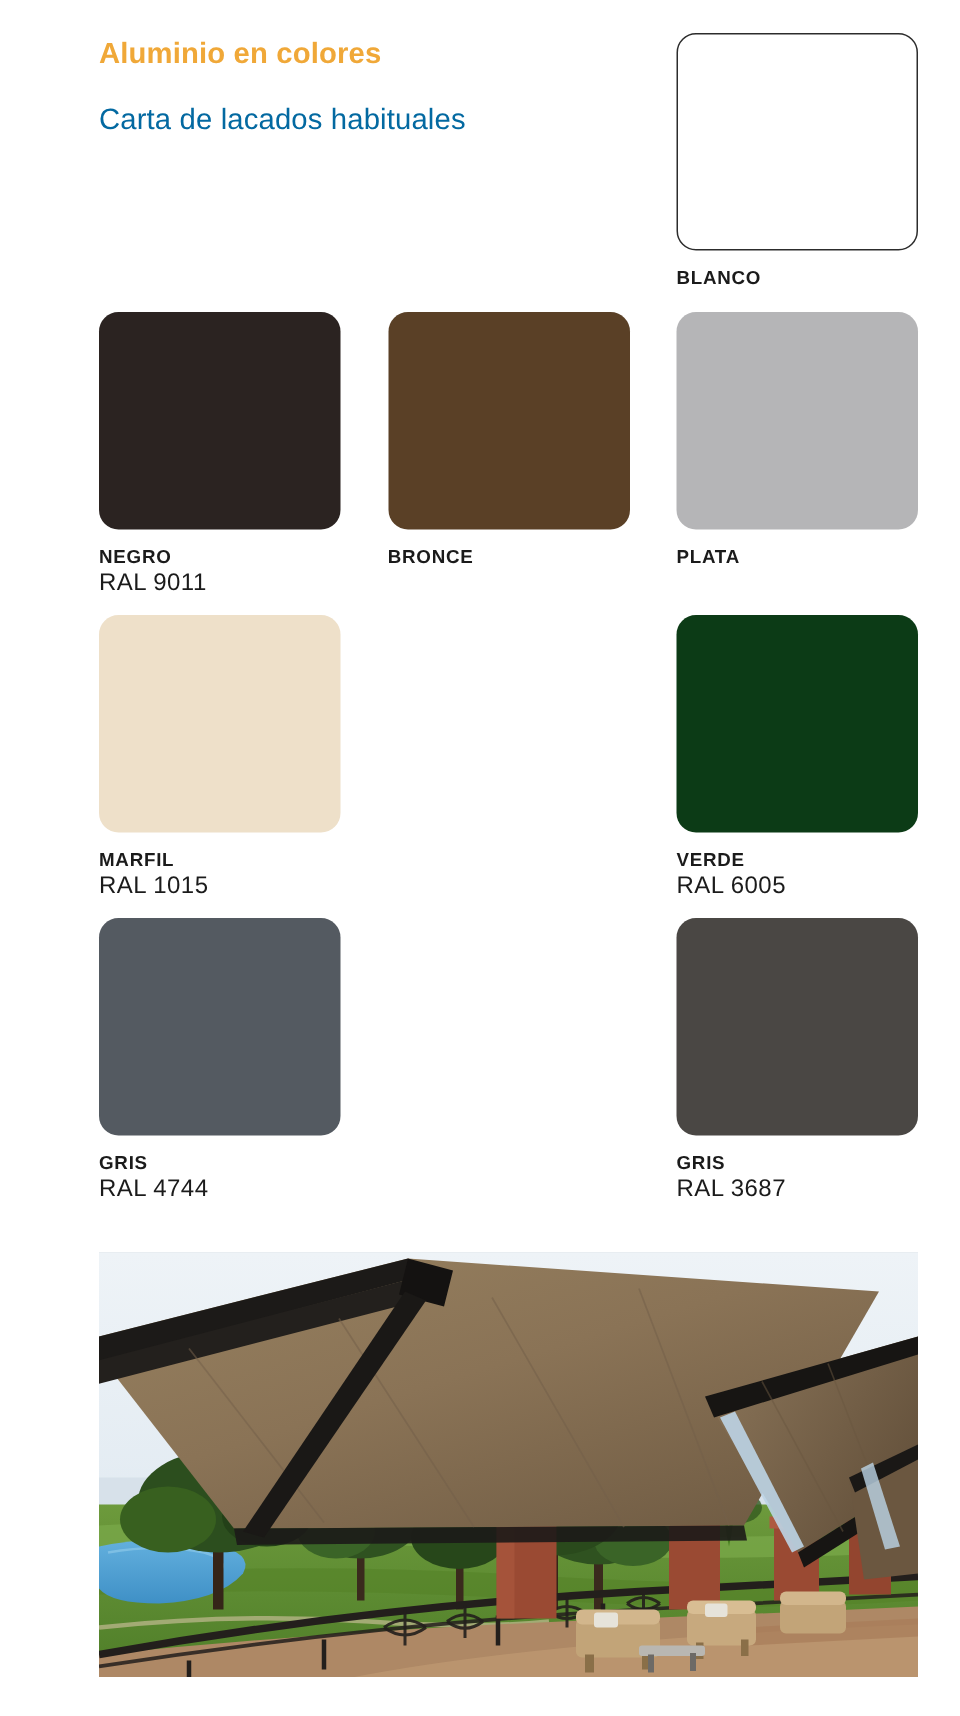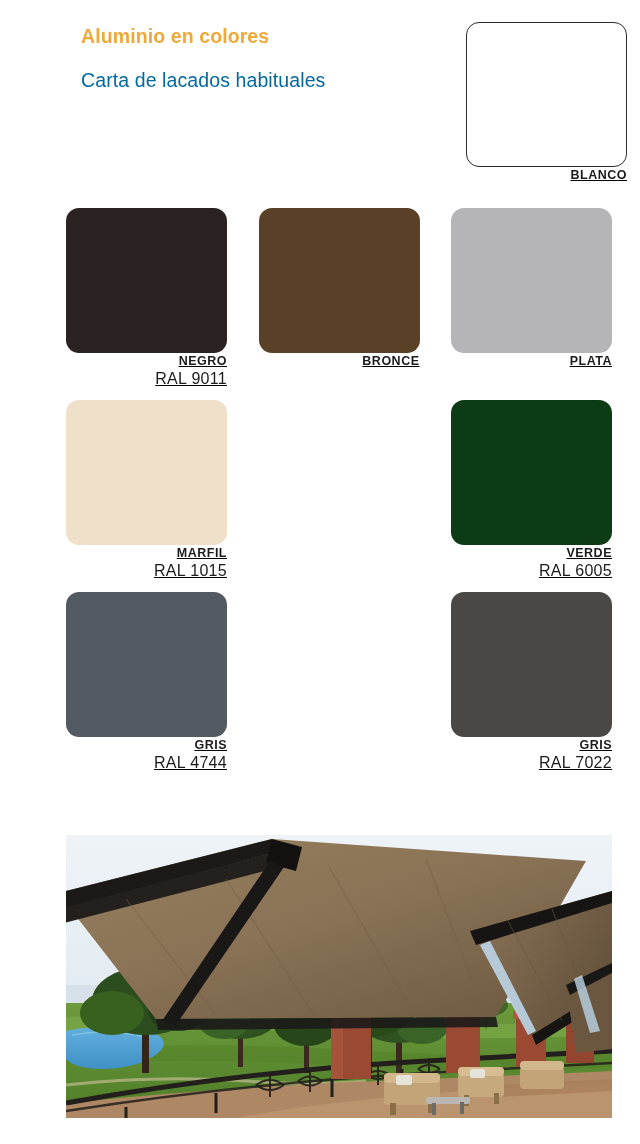--- a/index.html
+++ b/index.html
@@ -11,21 +11,21 @@
     width: 640px;
     height: 1144px;
     font-family: "Liberation Sans", sans-serif;
     position: relative;
     overflow: hidden;
   }
 
   
   #header {
     position: absolute;
-    left: 15px; top: 0;
+    left: 0; top: 0;
     width: 520px;
     height: 200px;
   }
   #title-block {
     position: absolute;
     left: 66px;
     top: 22px;
     width: 380px;
   }
   .title-line1 {
@@ -57,23 +57,22 @@
     width: 161px;
     height: 145px;
     border-radius: 13px;
     box-sizing: border-box;
   }
   .swatch.outlined {
     border: 1.2px solid #2c2c2c;
     background: #ffffff;
   }
   .caption {
-    text-align: right;
-    margin-top: 0;
-    text-decoration: underline;
+    text-align: left;
+    margin-top: 10px;
   }
   .caption .name {
     display: block;
     font-size: 12.5px;
     font-weight: bold;
     color: #1b1b1b;
     letter-spacing: 0.5px;
     line-height: 17px;
   }
   .caption .ral {
@@ -180,21 +179,21 @@
       <div class="swatch" style="background-color: rgb(84, 90, 97);"></div>
       <div class="caption">
         <span class="name">GRIS</span>
         <span class="ral">RAL 4744</span>
       </div>
     </div>
     <div class="grid-cell">
       <div class="swatch" style="background-color: rgb(74, 71, 68);"></div>
       <div class="caption">
         <span class="name">GRIS</span>
-        <span class="ral">RAL 7022</span>
+        <span class="ral">RAL 3687</span>
       </div>
     </div>
   </div>
 
 </div>
 
 <div id="photo">
   <svg width="546" height="283" viewBox="0 0 546 283">
     <defs>
       <linearGradient id="skyGrad" x1="0" y1="0" x2="0" y2="1">

